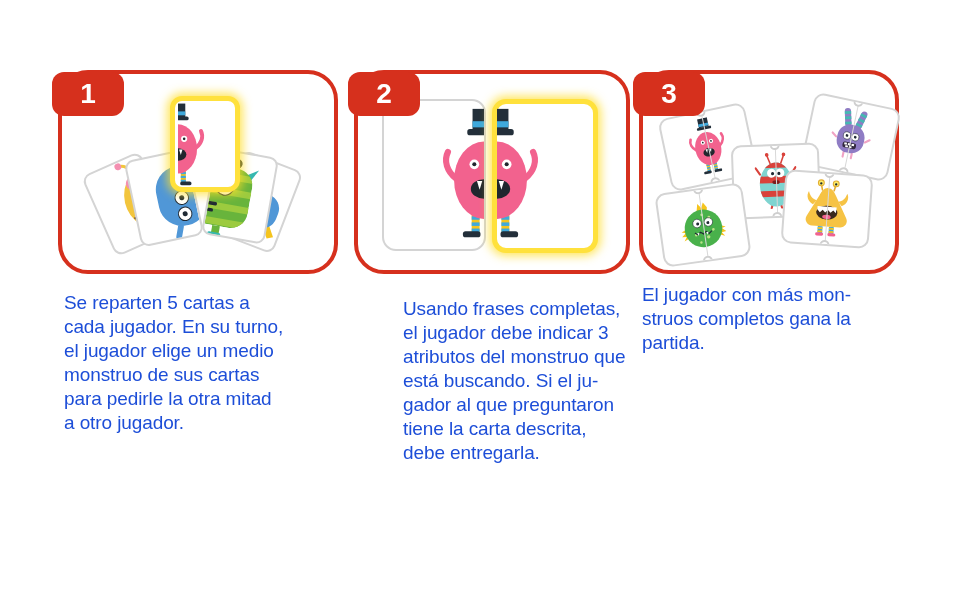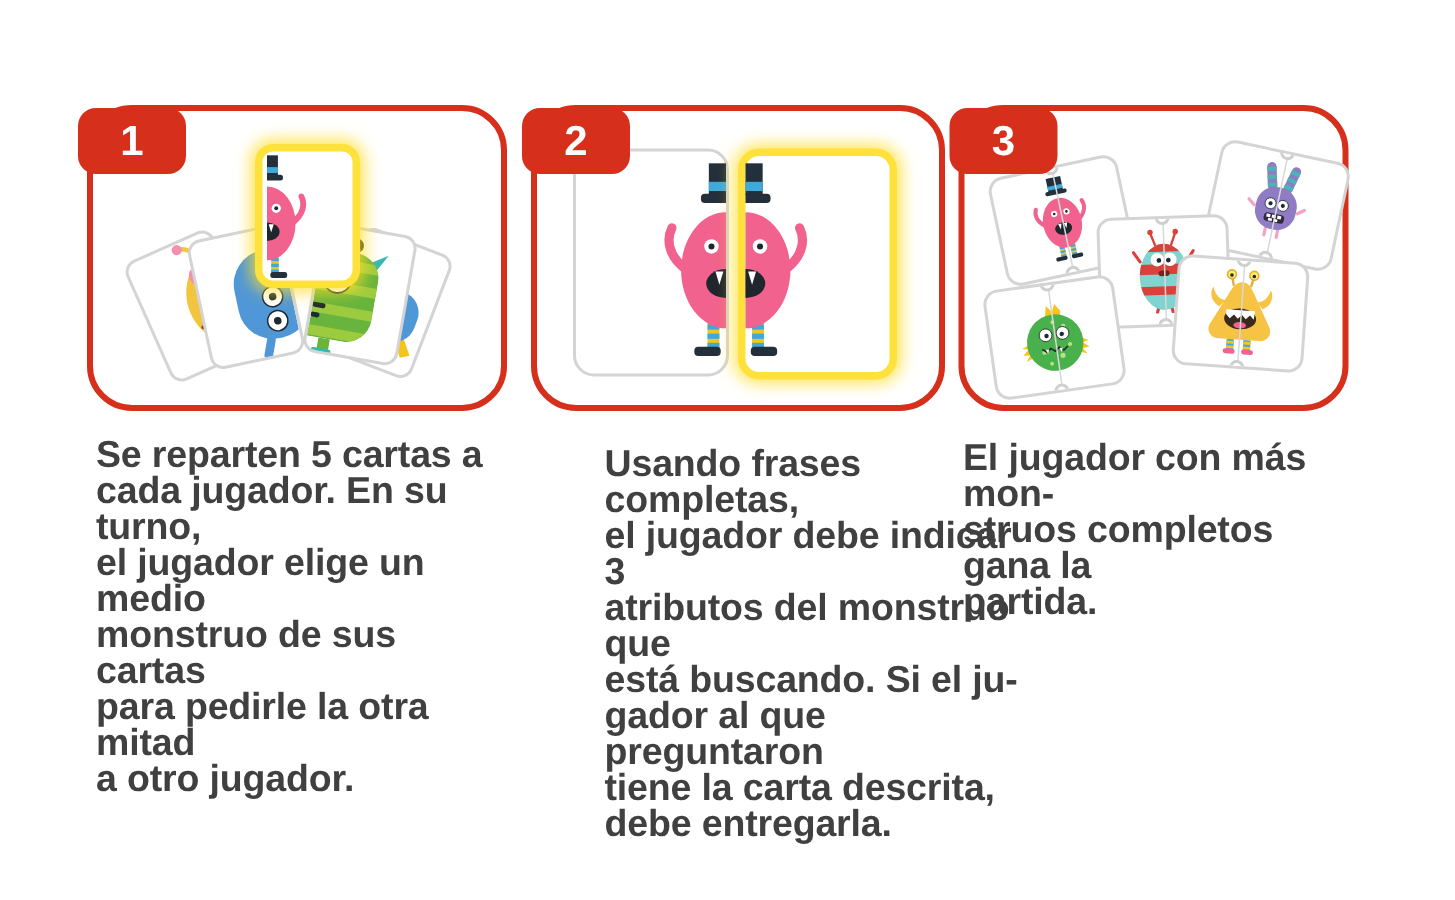--- a/index.html
+++ b/index.html
@@ -6,25 +6,25 @@
   .canvas{position:relative;width:970px;height:600px;background:#fff;overflow:hidden;
           font-family:"Liberation Sans",sans-serif;}
   .panel-box{position:absolute;top:70px;height:204px;box-sizing:border-box;
              border:4px solid #d6301d;border-radius:30px;background:#fff;}
   #box1{left:58px;width:280px;}
   #box2{left:354px;width:276px;}
   #box3{left:639px;width:260px;}
   .badge{position:absolute;left:-10px;top:-2px;width:72px;height:44px;background:#d6301d;
          border-radius:12px;color:#fff;font-weight:bold;font-size:28px;z-index:10;
          display:flex;align-items:center;justify-content:center;}
-  .caption{position:absolute;color:#404040;font-size:25px;line-height:24px;font-weight:700;
+  .caption{position:absolute;color:#1d4ed8;font-size:19px;line-height:24px;font-weight:400;
            letter-spacing:-0.1px;white-space:pre-line;}
   #cap1{left:64px;top:291px;width:276px;}
   #cap2{left:360px;top:297px;width:278px;margin-left:43px;}
-  #cap3{left:642px;top:293px;width:258px;}
+  #cap3{left:642px;top:283px;width:258px;}
 
   
   .card{position:absolute;background:#fff;border:2px solid #d4d4d4;border-radius:9px;
         overflow:hidden;box-sizing:border-box;}
   .card.sel{border:5px solid #ffe13c;border-radius:12px;
             box-shadow:0 0 10px 3px rgba(255,222,40,.75);}
   .card svg{position:absolute;display:block;}
 
   
   #p1a{left:34px;top:86px;width:64px;height:88px;transform:rotate(-24deg);z-index:1;}

